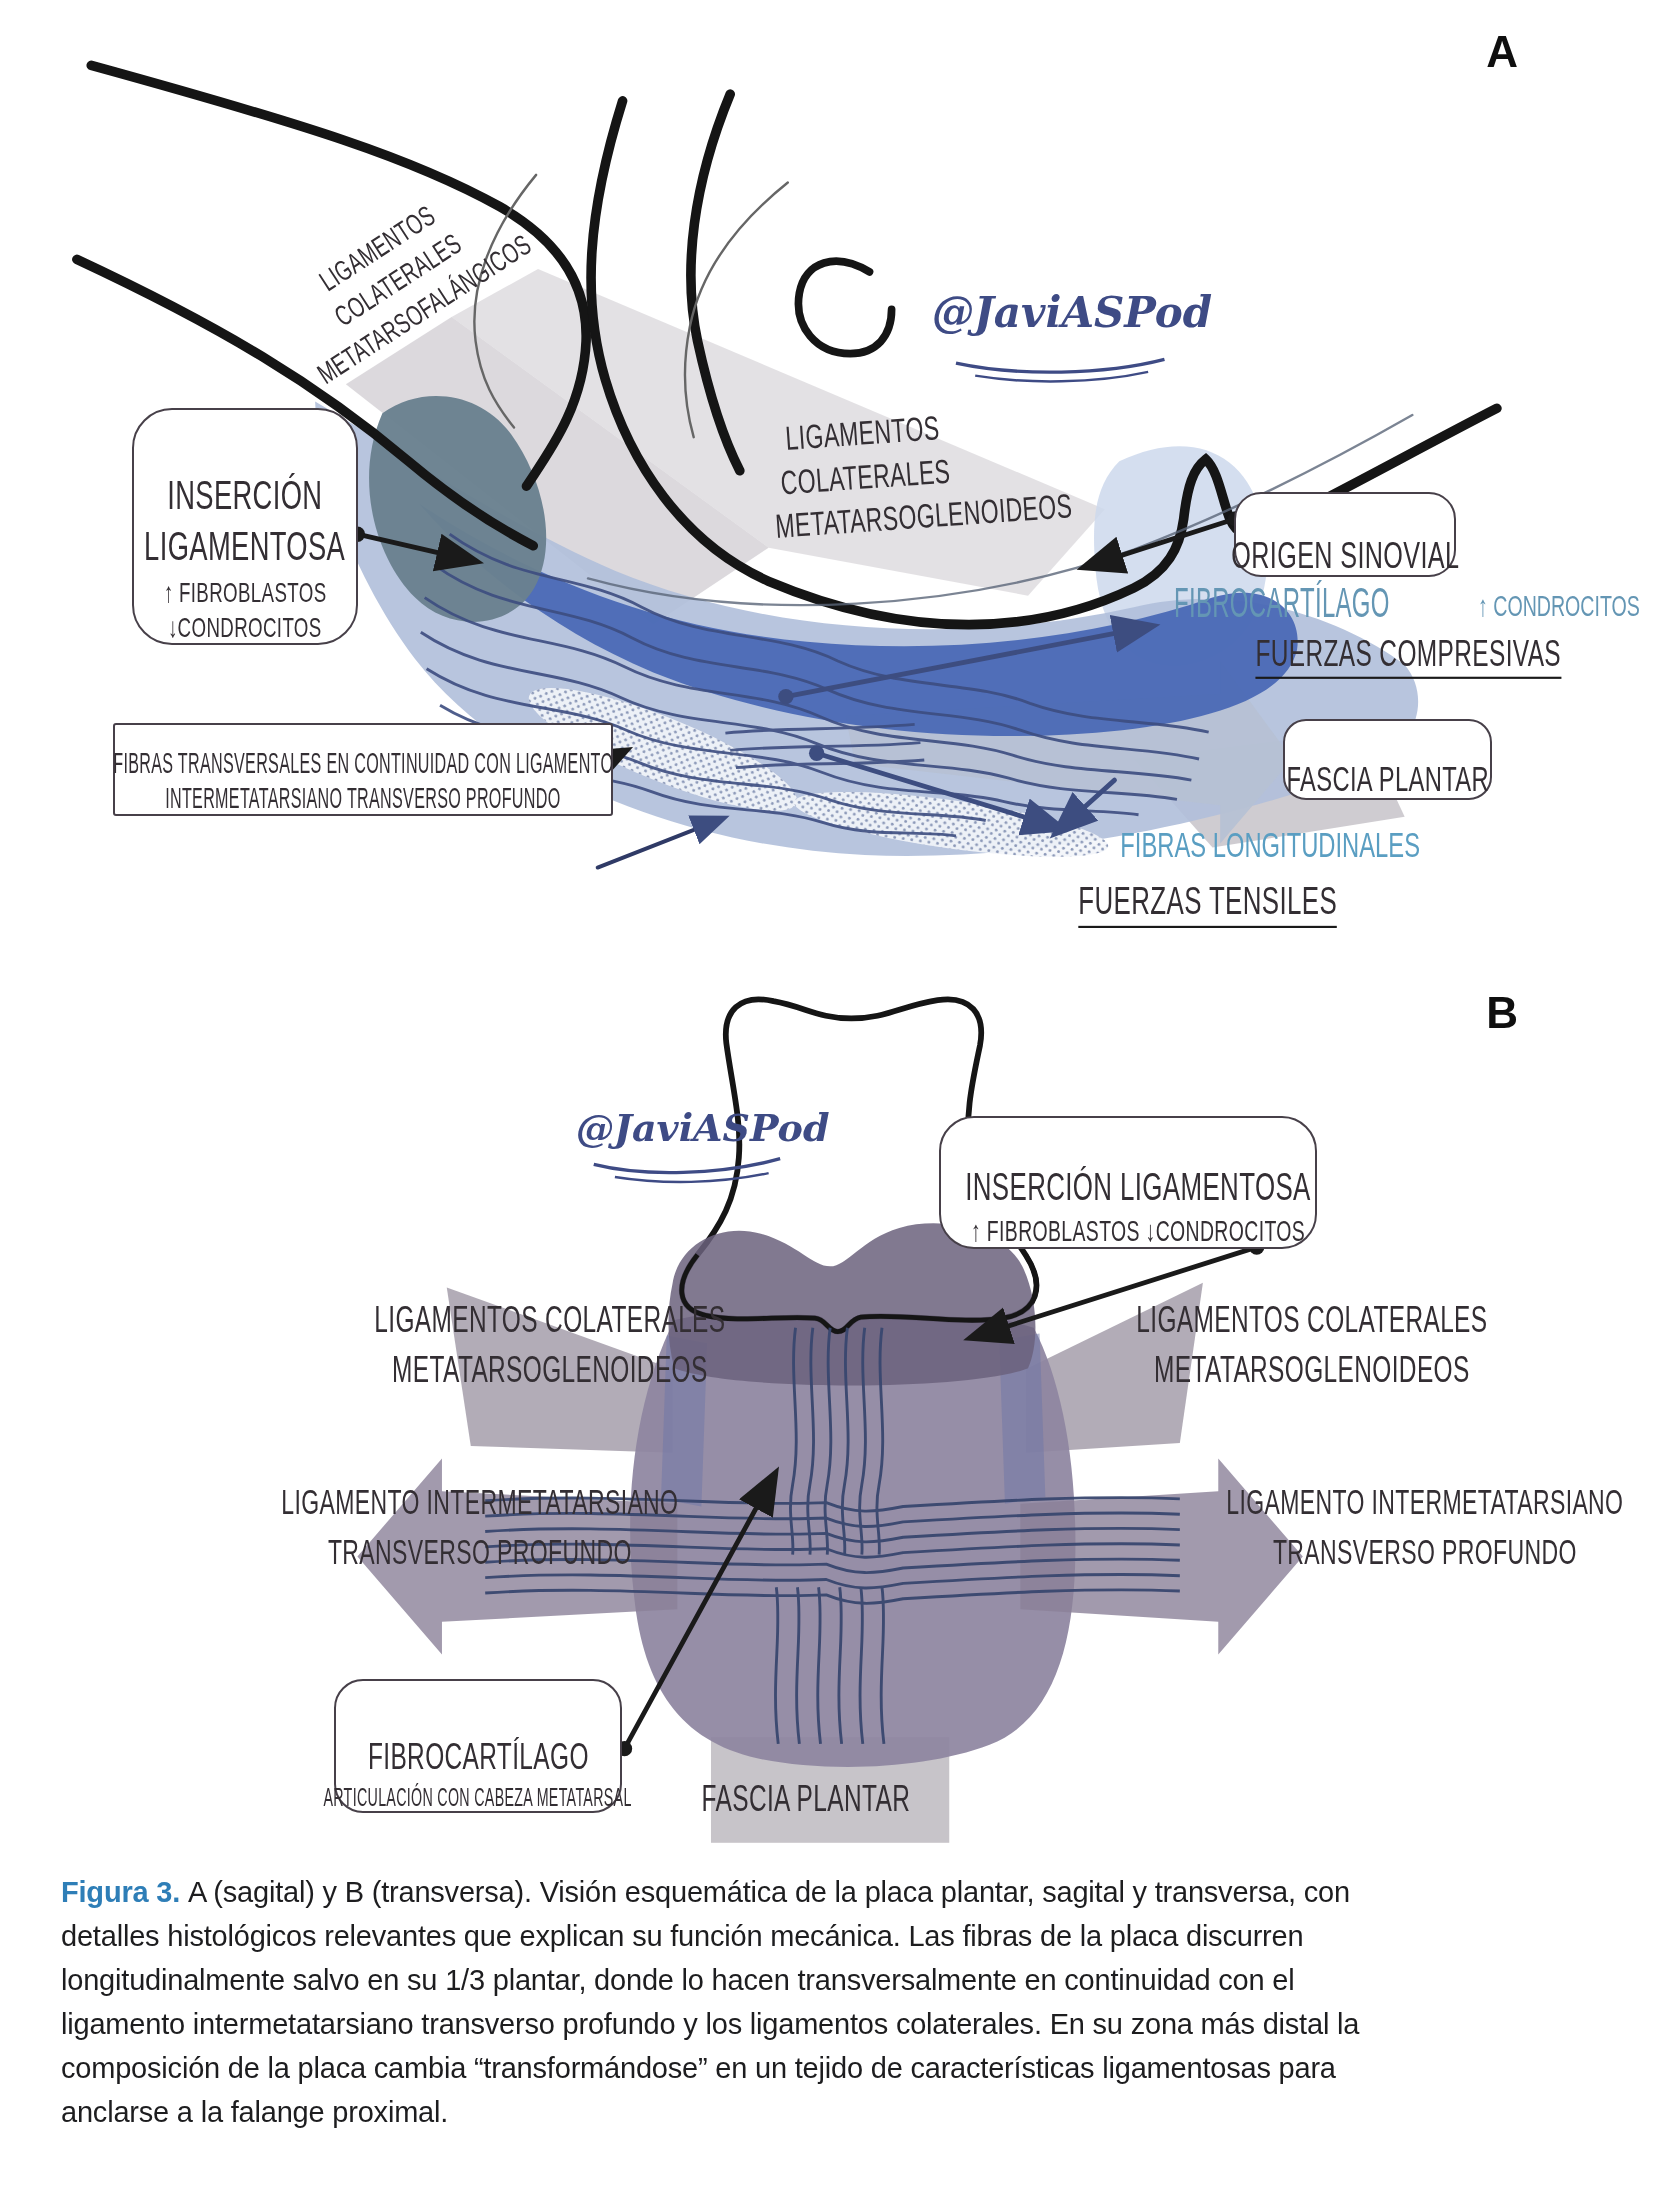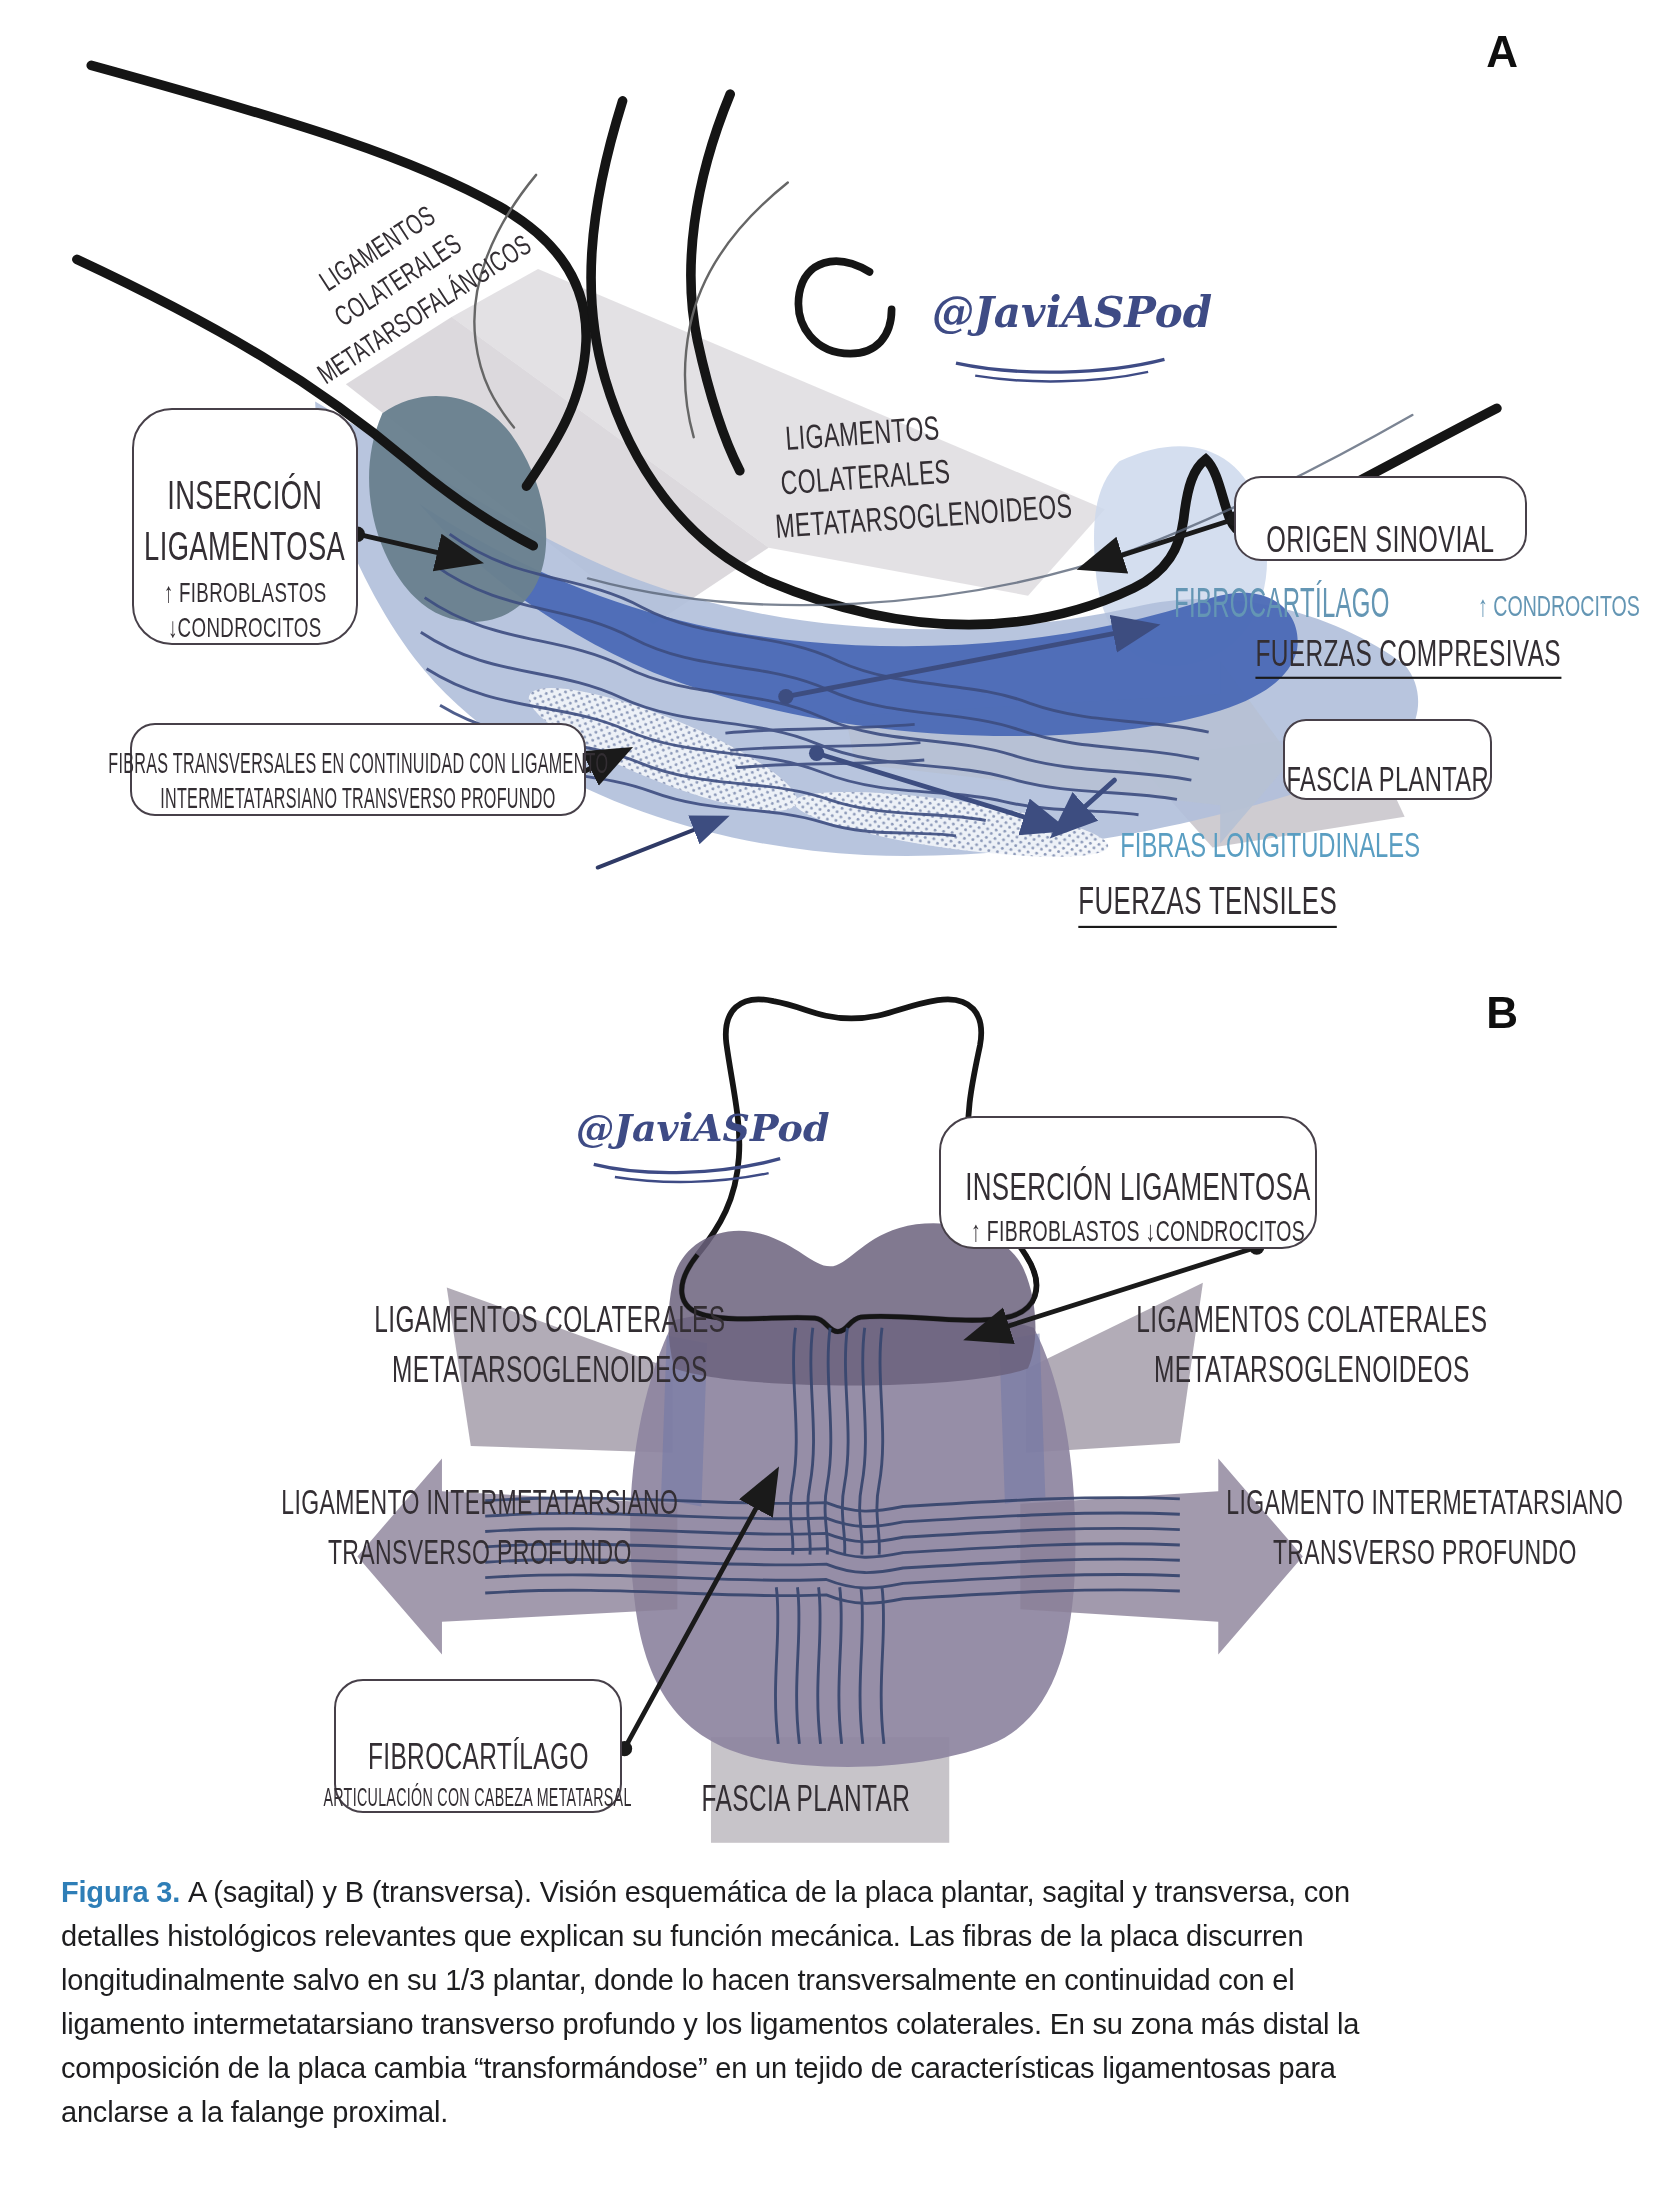--- a/index.html
+++ b/index.html
@@ -203,37 +203,37 @@
     <div class="lbl cond" style="font-size:26px;margin-top:3.8px;">↓CONDROCITOS</div>
   </div>
 
   <div class="abs sig" style="left:932px;top:288px;width:250px;font-size:42px;">@JaviASPod</div>
 
   <div class="abs lbl" style="left:736px;top:415px;width:259px;line-height:1.3;font-size:32px;transform:rotate(-4deg) scale(.72,1.05);">
     <div>LIGAMENTOS COLATERALES</div>
     <div>METATARSOGLENOIDEOS</div>
   </div>
 
-  <div class="box" style="left:1234px;top:476px;width:293px;height:85px;border-radius:27px;">
+  <div class="box" style="left:1234px;top:492px;width:222px;height:85px;border-radius:27px;">
     <div class="lbl cond" style="font-size:35px;">ORIGEN SINOVIAL</div>
   </div>
 
   <div class="abs" style="left:1174px;top:580px;width:331px;white-space:nowrap;">
     <span class="blue-lbl" style="display:inline-block;font-size:40px;letter-spacing:0.5px;transform:scale(.6,1.05);transform-origin:left center;">FIBROCARTÍLAGO</span><span class="blue-lbl" style="display:inline-block;font-size:28px;margin-left:-56px;transform:scale(.7,1.05);transform-origin:left center;">↑ CONDROCITOS</span>
   </div>
 
   <div class="abs lbl" style="left:1196px;top:634px;width:307px;text-align:left;">
     <span class="cond" style="font-size:34px;"><span class="under">FUERZAS COMPRESIVAS</span></span>
   </div>
 
   <div class="box" style="left:1283px;top:719px;width:209px;height:81px;border-radius:23px;">
     <div class="lbl cond" style="font-size:33px;">FASCIA PLANTAR</div>
   </div>
 
-  <div class="box" style="left:130px;top:723px;width:456px;height:93px;border-radius:25px;">
+  <div class="box" style="left:113px;top:723px;width:500px;height:93px;border-radius:3px;">
     <div class="lbl xcond" style="font-size:26px;">FIBRAS TRANSVERSALES EN CONTINUIDAD CON LIGAMENTO</div>
     <div class="lbl xcond" style="font-size:26px;margin-top:3.8px;">INTERMETATARSIANO TRANSVERSO PROFUNDO</div>
   </div>
 
   <div class="abs" style="left:1062px;top:826px;width:288px;text-align:center;">
     <span class="cond blue-lbl" style="font-size:33px;color:#5a9ec2;">FIBRAS LONGITUDINALES</span>
   </div>
 
   <div class="abs lbl" style="left:1028px;top:880px;width:288px;text-align:center;">
     <span class="cond" style="font-size:36px;"><span class="under">FUERZAS TENSILES</span></span>

